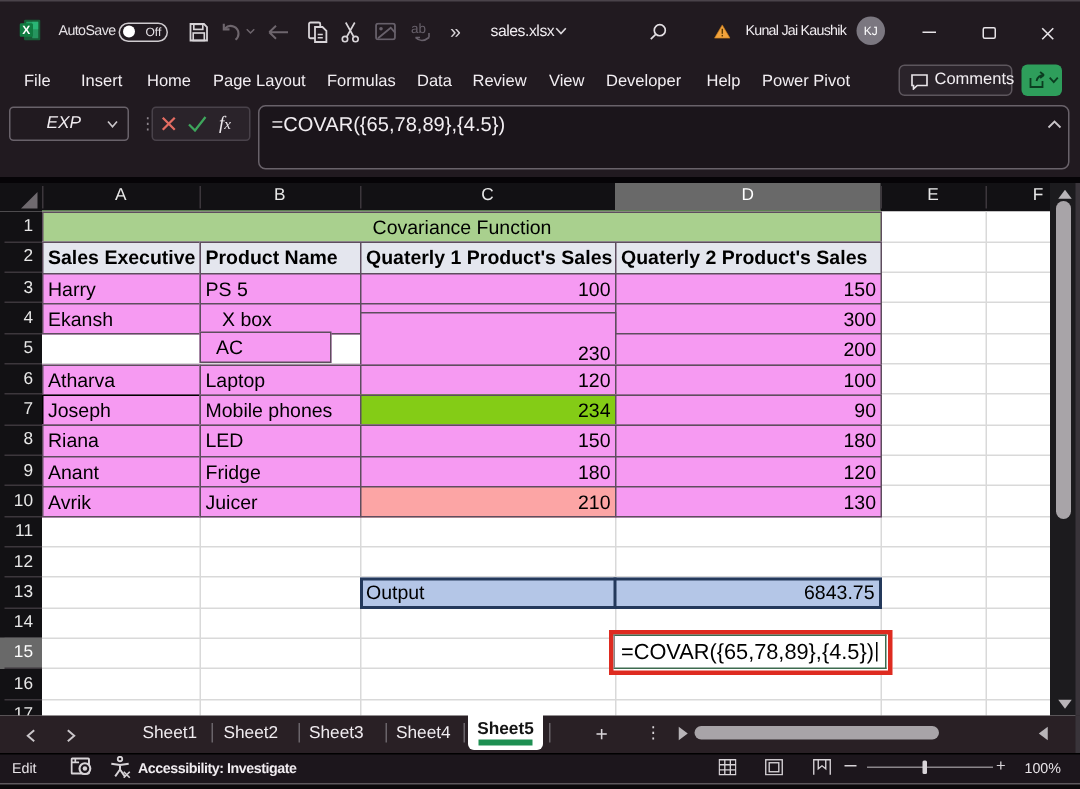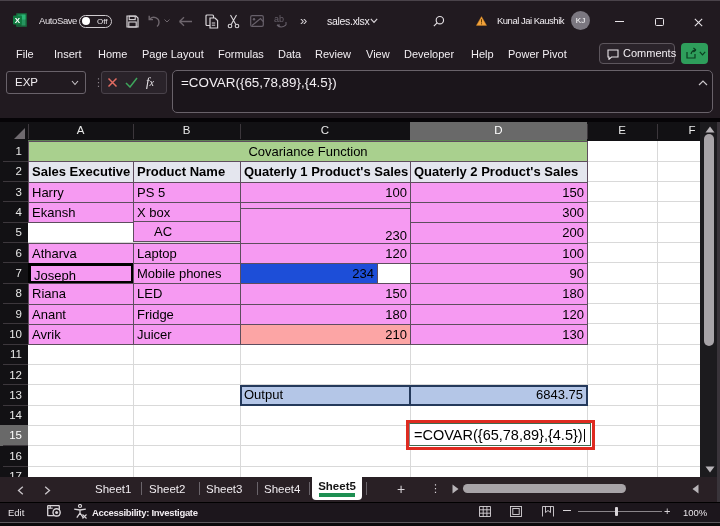--- a/index.html
+++ b/index.html
@@ -116,21 +116,21 @@
     <svg class="abs" style="left:5px;top:4px;" width="12" height="12" viewBox="0 0 12 12">
       <path d="M1 5 v6 h8 v-4" fill="none" stroke="#0b3d20" stroke-width="1.2"></path>
       <path d="M5 7 q1-4 5-4 M10 3 l-2.6-2 M10 3 l-2.6 2" fill="none" stroke="#0b3d20" stroke-width="1.2"></path>
     </svg>
     <svg class="abs" style="left:17.5px;top:8px;" width="7" height="5" viewBox="0 0 7 5">
         <path d="M0.8 0.8 L3.5 3.8 L6.2 0.8" fill="none" stroke="#0b3d20" stroke-width="1.2"></path>
       </svg>
   </div>
 
   <div class="abs" style="left:6px;top:71px;width:80px;height:23px;background:#211a20;border:1px solid #69626a;border-radius:3px;color:#f0ecf0;font-size:11.5px;line-height:21px;">
-    <span style="margin-left:8px;">EXP</span>
+    <span style="margin-left:24px;font-style:italic;">EXP</span>
     <svg class="abs" style="right:6px;top:8px;" width="8" height="6" viewBox="0 0 8 6">
         <path d="M1 1 L4 4.5 L7 1" fill="none" stroke="#cac6ca" stroke-width="1.1"></path>
       </svg>
   </div>
   <div class="abs" style="left:93px;top:76px;color:#8a838a;font-size:11px;">⋮</div>
   <div class="abs" style="left:101px;top:71px;width:66px;height:23px;background:#2a232a;border:1px solid #49424a;border-radius:3px;"></div>
   <svg class="abs" style="left:107px;top:77px;" width="11" height="11" viewBox="0 0 11 11">
       <path d="M1.5 1.5 L9.5 9.5 M9.5 1.5 L1.5 9.5" stroke="#e36c62" stroke-width="1.5"></path>
     </svg>
   <svg class="abs" style="left:125px;top:77px;" width="13" height="11" viewBox="0 0 13 11">
@@ -234,33 +234,33 @@
       <div class="abs" style="left:28px;top:0;width:560px;height:21.32px;background:#a9d08e;border:1px solid #5e4d5e;text-align:center;line-height:19.82px;">Covariance Function</div>
       <div class="abs" style="left:28px;top:20.32px;width:106px;height:21.32px;background:#e4e6ee;border:1px solid #5e4d5e;line-height:19.82px;padding:0 3px;white-space:nowrap;overflow:hidden;font-weight:bold;">Sales Executive</div>
       <div class="abs" style="left:133px;top:20.32px;width:108px;height:21.32px;background:#e4e6ee;border:1px solid #5e4d5e;line-height:19.82px;padding:0 3px;white-space:nowrap;overflow:hidden;font-weight:bold;">Product Name</div>
       <div class="abs" style="left:240px;top:20.32px;width:171px;height:22px;background:#e4e6ee;border:1px solid #5e4d5e;line-height:19.82px;padding:0 3px;white-space:nowrap;overflow:hidden;font-weight:bold;">Quaterly 1 Product's Sales</div>
       <div class="abs" style="left:410px;top:20.32px;width:178px;height:21.32px;background:#e4e6ee;border:1px solid #5e4d5e;line-height:19.82px;padding:0 3px;white-space:nowrap;overflow:hidden;font-weight:bold;">Quaterly 2 Product's Sales</div>
       <div class="abs" style="left:28px;top:40.64px;width:106px;height:21.32px;background:#f69af2;border:1px solid #5e4d5e;line-height:19.82px;padding:0 3px;white-space:nowrap;overflow:hidden;">Harry</div>
       <div class="abs" style="left:133px;top:40.64px;width:108px;height:21.32px;background:#f69af2;border:1px solid #5e4d5e;line-height:19.82px;padding:0 3px;white-space:nowrap;overflow:hidden;">PS 5</div>
       <div class="abs" style="left:240px;top:40.64px;width:171px;height:21.32px;background:#f69af2;border:1px solid #5e4d5e;line-height:19.82px;padding:0 3px;white-space:nowrap;overflow:hidden;text-align:right;">100</div>
       <div class="abs" style="left:410px;top:40.64px;width:178px;height:21.32px;background:#f69af2;border:1px solid #5e4d5e;line-height:19.82px;padding:0 3px;white-space:nowrap;overflow:hidden;text-align:right;">150</div>
       <div class="abs" style="left:28px;top:60.96px;width:106px;height:21.32px;background:#f69af2;border:1px solid #5e4d5e;line-height:19.82px;padding:0 3px;white-space:nowrap;overflow:hidden;">Ekansh</div>
-      <div class="abs" style="left:133px;top:60.96px;width:108px;height:21.32px;background:#f69af2;border:1px solid #5e4d5e;line-height:19.82px;padding:0 3px;white-space:nowrap;overflow:hidden;">X box</div>
+      <div class="abs" style="left:133px;top:60.96px;width:108px;height:21.32px;background:#f69af2;border:1px solid #5e4d5e;line-height:19.82px;padding:0 14px;white-space:nowrap;overflow:hidden;">X box</div>
       <div class="abs" style="left:240px;top:60.96px;width:171px;height:21.32px;background:#f69af2;border:1px solid #5e4d5e;line-height:19.82px;padding:0 3px;white-space:nowrap;overflow:hidden;text-align:right;">450</div>
       <div class="abs" style="left:410px;top:60.96px;width:178px;height:21.32px;background:#f69af2;border:1px solid #5e4d5e;line-height:19.82px;padding:0 3px;white-space:nowrap;overflow:hidden;text-align:right;">300</div>
-      <div class="abs" style="left:133px;top:80px;width:108px;height:21.32px;background:#f69af2;border:1px solid #5e4d5e;line-height:19.82px;padding:0 20px;white-space:nowrap;overflow:hidden;">AC</div>
+      <div class="abs" style="left:133px;top:80px;width:88px;height:21.32px;background:#f69af2;border:1px solid #5e4d5e;line-height:19.82px;padding:0 10px;white-space:nowrap;overflow:hidden;">AC</div>
       <div class="abs" style="left:240px;top:67px;width:171px;height:21.32px;background:#f69af2;border:1px solid #5e4d5e;line-height:19.82px;padding:17px 3px;white-space:nowrap;overflow:hidden;text-align:right;">230</div>
       <div class="abs" style="left:410px;top:81.28px;width:178px;height:21.32px;background:#f69af2;border:1px solid #5e4d5e;line-height:19.82px;padding:0 3px;white-space:nowrap;overflow:hidden;text-align:right;">200</div>
       <div class="abs" style="left:28px;top:101.60px;width:106px;height:21.32px;background:#f69af2;border:1px solid #5e4d5e;line-height:19.82px;padding:0 3px;white-space:nowrap;overflow:hidden;">Atharva</div>
       <div class="abs" style="left:133px;top:101.60px;width:108px;height:21.32px;background:#f69af2;border:1px solid #5e4d5e;line-height:19.82px;padding:0 3px;white-space:nowrap;overflow:hidden;">Laptop</div>
       <div class="abs" style="left:240px;top:101.60px;width:171px;height:21.32px;background:#f69af2;border:1px solid #5e4d5e;line-height:19.82px;padding:0 3px;white-space:nowrap;overflow:hidden;text-align:right;">120</div>
       <div class="abs" style="left:410px;top:101.60px;width:178px;height:21.32px;background:#f69af2;border:1px solid #5e4d5e;line-height:19.82px;padding:0 3px;white-space:nowrap;overflow:hidden;text-align:right;">100</div>
-      <div class="abs" style="left:28px;top:121.92px;width:106px;height:21.32px;background:#f69af2;border:3px solid #000000;line-height:19.82px;padding:0 3px;white-space:nowrap;overflow:hidden;">Joseph</div>
+      <div class="abs" style="left:28px;top:121.92px;width:106px;height:21.32px;background:#f69af2;border:1px solid #000000;line-height:19.82px;padding:0 3px;white-space:nowrap;overflow:hidden;">Joseph</div>
       <div class="abs" style="left:133px;top:121.92px;width:108px;height:21.32px;background:#f69af2;border:1px solid #5e4d5e;line-height:19.82px;padding:0 3px;white-space:nowrap;overflow:hidden;">Mobile phones</div>
-      <div class="abs" style="left:240px;top:121.92px;width:138px;height:21.32px;background:#1d4ed8;border:1px solid #5e4d5e;line-height:19.82px;padding:0 3px;white-space:nowrap;overflow:hidden;text-align:right;">234</div>
+      <div class="abs" style="left:240px;top:121.92px;width:171px;height:21.32px;background:#84cc16;border:1px solid #5e4d5e;line-height:19.82px;padding:0 3px;white-space:nowrap;overflow:hidden;text-align:right;">234</div>
       <div class="abs" style="left:410px;top:121.92px;width:178px;height:21.32px;background:#f69af2;border:1px solid #5e4d5e;line-height:19.82px;padding:0 3px;white-space:nowrap;overflow:hidden;text-align:right;">90</div>
       <div class="abs" style="left:28px;top:142.24px;width:106px;height:21.32px;background:#f69af2;border:1px solid #5e4d5e;line-height:19.82px;padding:0 3px;white-space:nowrap;overflow:hidden;">Riana</div>
       <div class="abs" style="left:133px;top:142.24px;width:108px;height:21.32px;background:#f69af2;border:1px solid #5e4d5e;line-height:19.82px;padding:0 3px;white-space:nowrap;overflow:hidden;">LED</div>
       <div class="abs" style="left:240px;top:142.24px;width:171px;height:21.32px;background:#f69af2;border:1px solid #5e4d5e;line-height:19.82px;padding:0 3px;white-space:nowrap;overflow:hidden;text-align:right;">150</div>
       <div class="abs" style="left:410px;top:142.24px;width:178px;height:21.32px;background:#f69af2;border:1px solid #5e4d5e;line-height:19.82px;padding:0 3px;white-space:nowrap;overflow:hidden;text-align:right;">180</div>
       <div class="abs" style="left:28px;top:162.56px;width:106px;height:21.32px;background:#f69af2;border:1px solid #5e4d5e;line-height:19.82px;padding:0 3px;white-space:nowrap;overflow:hidden;">Anant</div>
       <div class="abs" style="left:133px;top:162.56px;width:108px;height:21.32px;background:#f69af2;border:1px solid #5e4d5e;line-height:19.82px;padding:0 3px;white-space:nowrap;overflow:hidden;">Fridge</div>
       <div class="abs" style="left:240px;top:162.56px;width:171px;height:21.32px;background:#f69af2;border:1px solid #5e4d5e;line-height:19.82px;padding:0 3px;white-space:nowrap;overflow:hidden;text-align:right;">180</div>
       <div class="abs" style="left:410px;top:162.56px;width:178px;height:21.32px;background:#f69af2;border:1px solid #5e4d5e;line-height:19.82px;padding:0 3px;white-space:nowrap;overflow:hidden;text-align:right;">120</div>
       <div class="abs" style="left:28px;top:182.88px;width:106px;height:21.32px;background:#f69af2;border:1px solid #5e4d5e;line-height:19.82px;padding:0 3px;white-space:nowrap;overflow:hidden;">Avrik</div>

